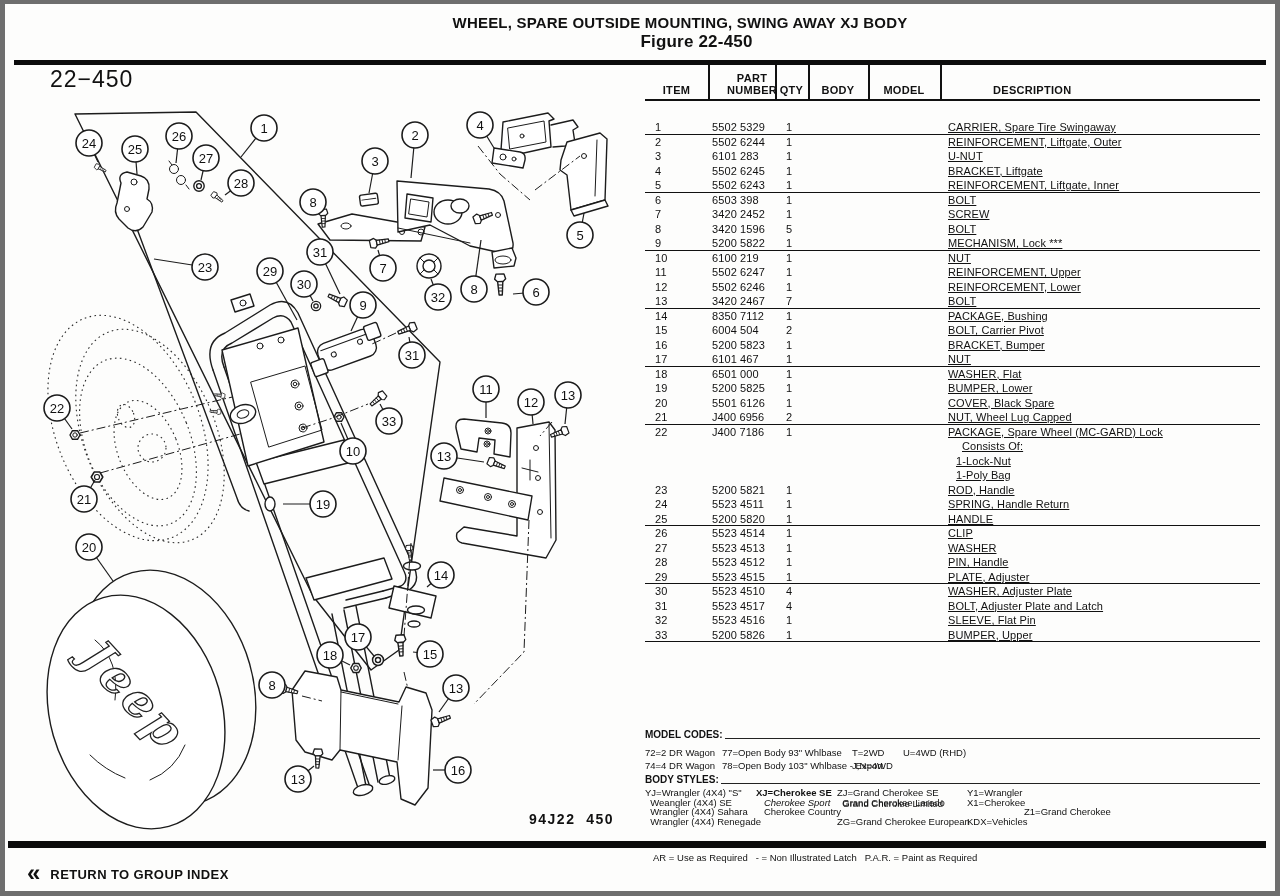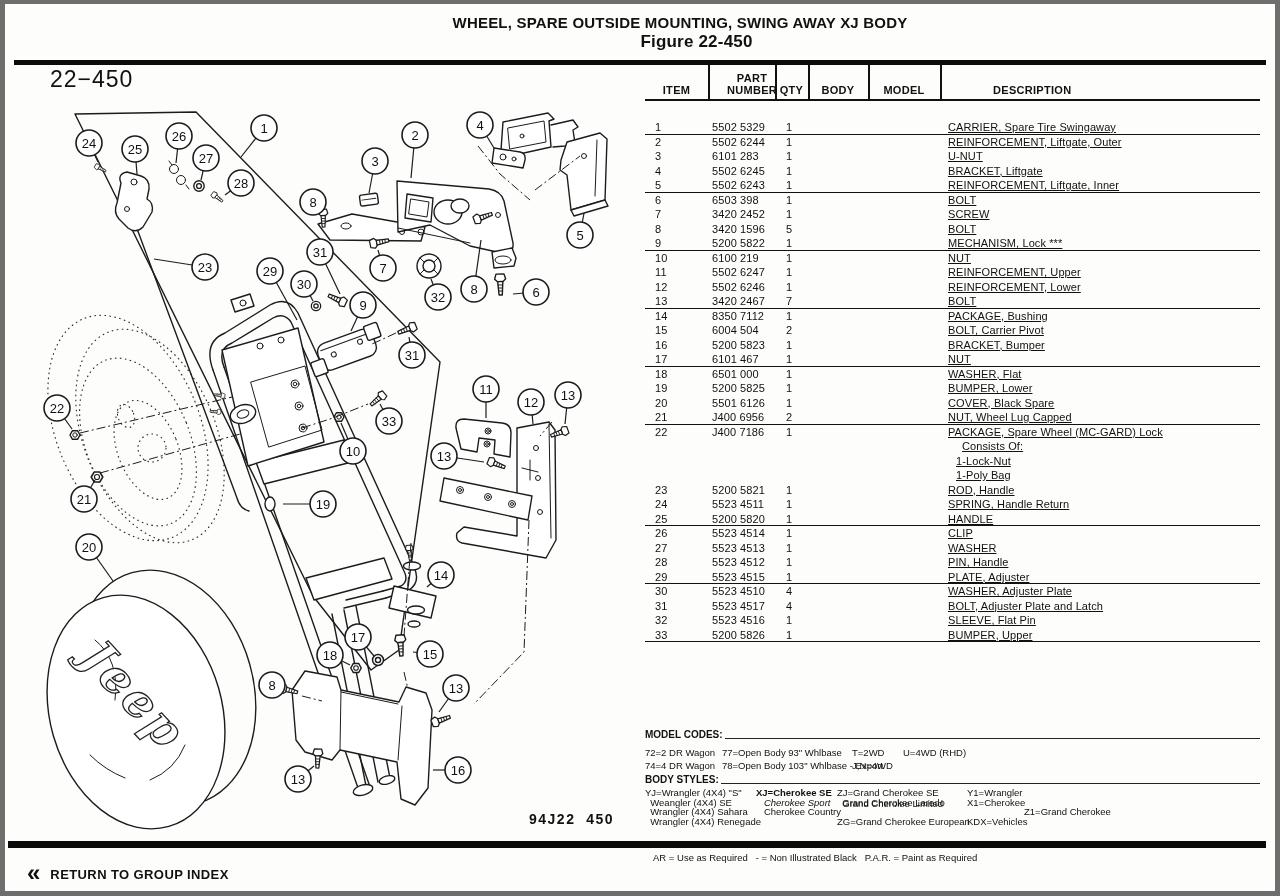--- a/index.html
+++ b/index.html
@@ -664,19 +664,19 @@
         <span class="cellspan" style="left: 111px; top: 32.2px;">   Cherokee Country</span>
         <span class="cellspan" style="left: 192px; top: 24px; text-align: right;">  Grand Cherolee Limited</span>
         <span class="cellspan" style="left: 335px; top: 32.2px; margin-left: 44px;">Z1=Grand Cherokee</span>
         <span class="cellspan" style="left: 0px; top: 41.8px;">  Wrangler (4X4) Renegade</span>
         <span class="cellspan" style="left: 192px; top: 41.8px;">ZG=Grand Cherokee European</span>
         <span class="cellspan" style="left: 322px; top: 41.8px;">KDX=Vehicles</span>
       </div>
   </div>
 
   <div class="bottom-bar"></div>
-  <div class="legend">AR = Use as Required   - = Non Illustrated Black   P.A.R. = Paint as Required</div>
+  <div class="legend">AR = Use as Required   - = Non Illustrated Latch   P.A.R. = Paint as Required</div>
 
   <div class="footer">
     <span class="chev">«</span>
     <span class="lbl">RETURN TO GROUP INDEX</span>
   </div>
 </div>
 
 </body></html>

